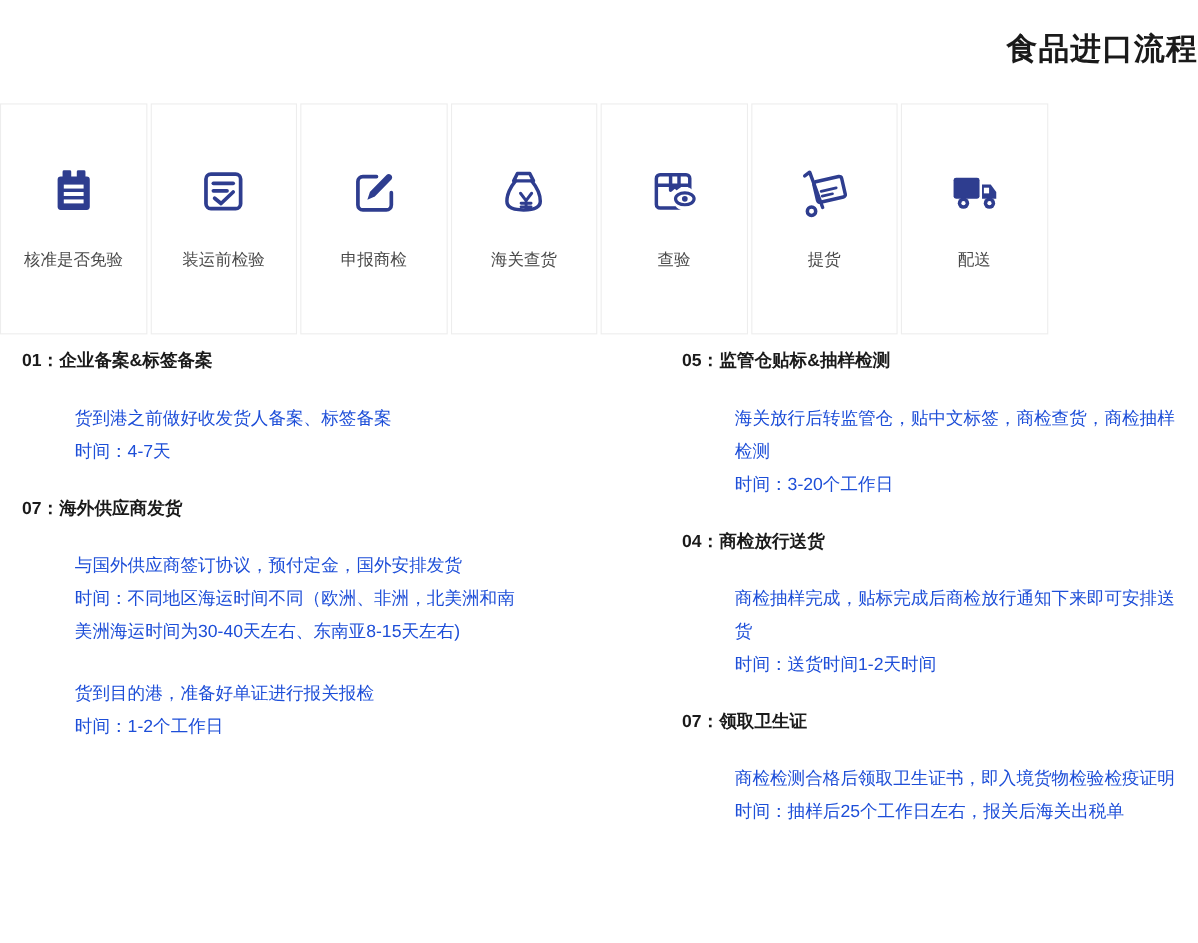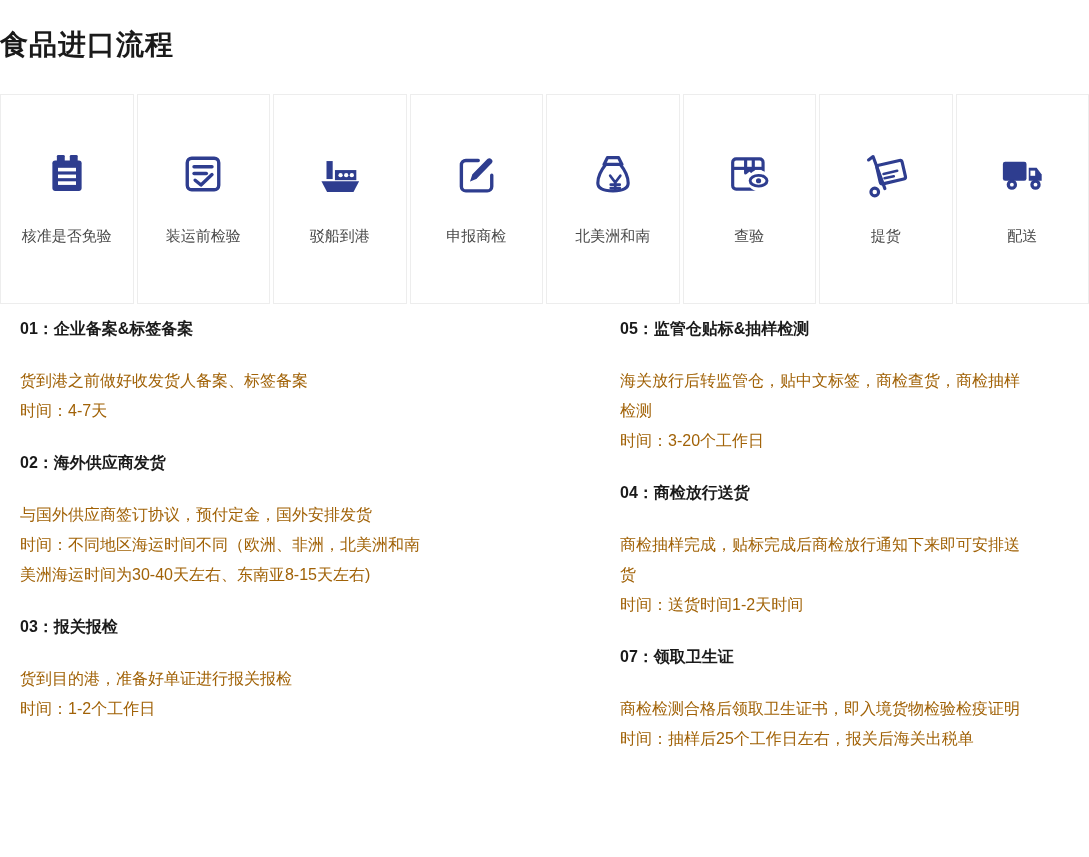--- a/index.html
+++ b/index.html
@@ -5,21 +5,21 @@
   * { box-sizing: border-box; margin: 0; padding: 0; }
   html,body { background:#fff; }
   body {
     width: 1089px;
     height: 857px;
     font-family: "Liberation Sans", "DejaVu Sans", sans-serif;
     color: #333;
     overflow: hidden;
   }
   .page-title {
-    text-align: left;
+    text-align: right;
     font-size: 28px;
     font-weight: bold;
     color: #1a1a1a;
     padding-top: 26px;
     letter-spacing: 1px;
   }
   .steps-grid {
     margin-top: 30px;
     display: grid;
     grid-template-columns: repeat(8, 1fr);
@@ -53,23 +53,24 @@
   .sec + .sec { margin-top: 26px; }
   .sec h3 {
     font-size: 16px;
     font-weight: bold;
     color: #1a1a1a;
     line-height: 22px;
   }
   .sec p {
     margin-top: 26px;
     font-size: 16px;
-    color: #a16207;
+    color: #1d4ed8;
     line-height: 30px;
     white-space: pre-line;
+    margin-left: 48px;
   }
 </style>
 </head>
 <body>
 
 <h1 class="page-title">食品进口流程</h1>
 
 <div class="steps-grid">
 
   <div class="step-cell">
@@ -91,53 +92,40 @@
       <svg viewBox="0 0 48 48" fill="none" stroke="currentColor" stroke-width="3" stroke-linecap="round" stroke-linejoin="round">
         <rect x="10" y="10" width="28" height="28" rx="4"></rect>
         <line x1="16" y1="17.5" x2="32" y2="17.5"></line>
         <line x1="16" y1="23.5" x2="27" y2="23.5"></line>
         <path d="M17 29.5 l5.2 4.3 L32 24.5"></path>
       </svg>
     </span>
     <span class="step-label">装运前检验</span>
   </div>
 
-  <div class="step-cell">
-    <span class="step-icon">
-      <svg viewBox="0 0 48 48">
-        <rect x="12" y="12.5" width="5.5" height="16" fill="currentColor"></rect>
-        <rect x="19.5" y="20.5" width="19" height="9" fill="currentColor"></rect>
-        <circle cx="24.5" cy="25" r="1.9" fill="#fff"></circle>
-        <circle cx="29.5" cy="25" r="1.9" fill="#fff"></circle>
-        <circle cx="34.5" cy="25" r="1.9" fill="#fff"></circle>
-        <path d="M7.5 30.5 h33.5 l-5 9.5 H12.5 Z" fill="currentColor"></path>
-      </svg>
-    </span>
-    <span class="step-label">驳船到港</span>
-  </div>
 
   <div class="step-cell">
     <span class="step-icon">
       <svg viewBox="0 0 48 48">
         <path d="M38 25 v10 a4 4 0 0 1 -4 4 H15 a4 4 0 0 1 -4 -4 V16 a4 4 0 0 1 4 -4 h11" fill="none" stroke="currentColor" stroke-width="3" stroke-linecap="round"></path>
         <path d="M17.5 32 l2.6 -8 L33.6 10.2 a3.4 3.4 0 0 1 4.8 4.8 L25 28.8 Z" fill="currentColor" stroke="#fff" stroke-width="1.4"></path>
       </svg>
     </span>
     <span class="step-label">申报商检</span>
   </div>
 
   <div class="step-cell">
     <span class="step-icon">
       <svg viewBox="0 0 48 48" fill="none" stroke="currentColor" stroke-width="2.8" stroke-linecap="round" stroke-linejoin="round">
         <path d="M19 9.5 h10 l3 6 h-16 z"></path>
         <path d="M17.5 15.5 c-4.5 5.5 -7 11.5 -7 16.5 c0 5 4.5 7 13.5 7 c9 0 13.5 -2 13.5 -7 c0 -5 -2.5 -11 -7 -16.5"></path>
         <path d="M21.5 25.5 l4.5 6 l4.5 -6 M26 31.5 V38.5 M22 33.5 h8 M22 36.5 h8" stroke-width="2.4"></path>
       </svg>
     </span>
-    <span class="step-label">北美洲和南</span>
+    <span class="step-label">海关查货</span>
   </div>
 
   <div class="step-cell">
     <span class="step-icon">
       <svg viewBox="0 0 48 48">
         <g fill="none" stroke="currentColor" stroke-width="2.8" stroke-linejoin="round">
           <rect x="9.5" y="10.5" width="27" height="27" rx="3"></rect>
           <line x1="9.5" y1="19" x2="36.5" y2="19"></line>
           <path d="M21 10.5 V23 l3.4 -3 l3.4 3 V10.5"></path>
         </g>
@@ -183,27 +171,26 @@
 
 <div class="content">
 
   <div class="col">
     <div class="sec">
       <h3>01：企业备案&amp;标签备案</h3>
       <p>货到港之前做好收发货人备案、标签备案
 时间：4-7天</p>
     </div>
     <div class="sec">
-      <h3>02：海外供应商发货</h3>
+      <h3>07：海外供应商发货</h3>
       <p>与国外供应商签订协议，预付定金，国外安排发货
 时间：不同地区海运时间不同（欧洲、非洲，北美洲和南
 美洲海运时间为30-40天左右、东南亚8-15天左右)</p>
     </div>
     <div class="sec">
-      <h3>03：报关报检</h3>
       <p>货到目的港，准备好单证进行报关报检
 时间：1-2个工作日</p>
     </div>
   </div>
 
   <div class="col">
     <div class="sec">
       <h3>05：监管仓贴标&amp;抽样检测</h3>
       <p>海关放行后转监管仓，贴中文标签，商检查货，商检抽样
 检测

